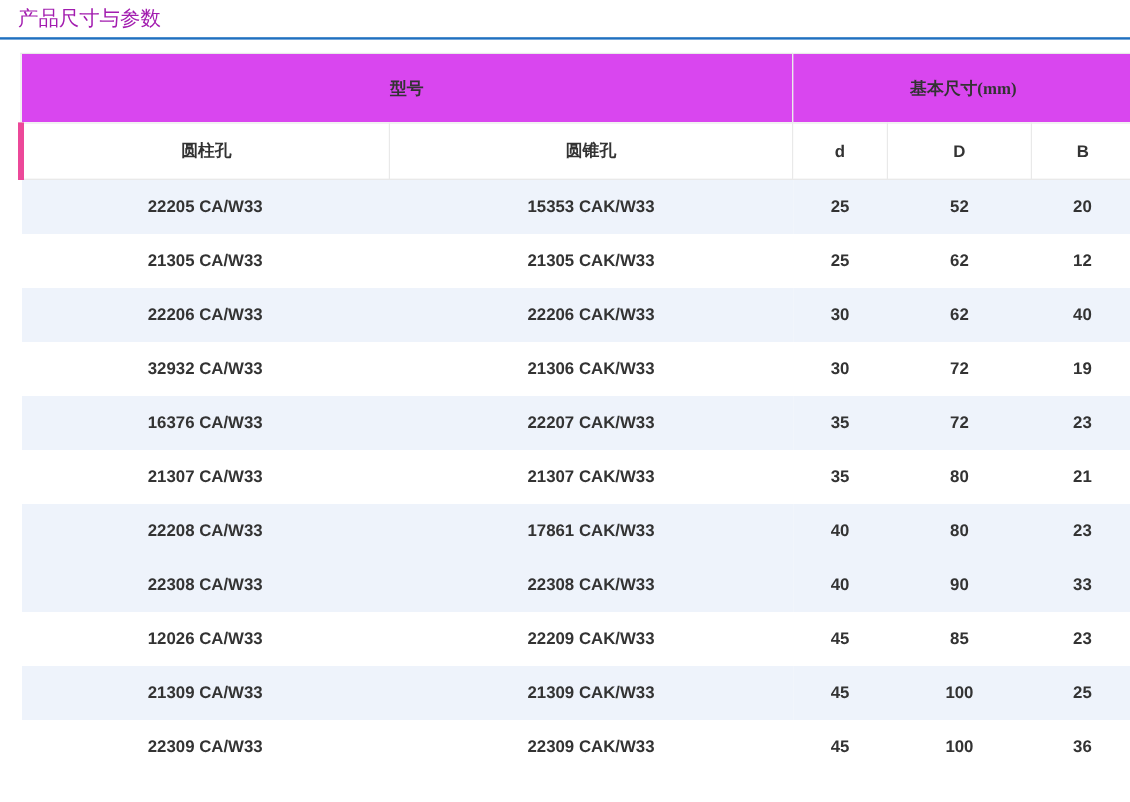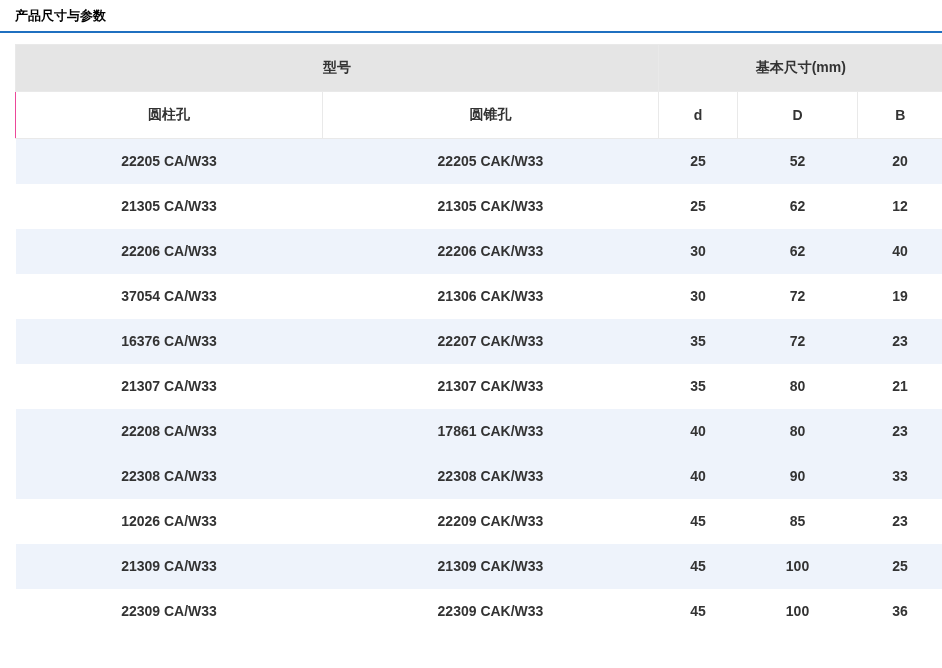--- a/index.html
+++ b/index.html
@@ -4,24 +4,24 @@
 <style>
   * { box-sizing: border-box; margin: 0; padding: 0; }
   html, body {
     width: 942px; height: 668px;
     overflow: hidden;
     background: #ffffff;
     font-family: "Liberation Sans", "DejaVu Sans", sans-serif;
   }
   .page-title {
     margin: 7px 0 0 15px;
-    font-size: 13px;
-    font-weight: bold;
+    font-size: 17px;
+    font-weight: normal;
     line-height: 18px;
-    color: #000000;
+    color: #a21caf;
   }
   .title-rule {
     margin-top: 6px;
     width: 942px;
     height: 0;
     border: none;
     border-top: 2px solid #1f70c0;
   }
   table.spec-table {
     margin: 11px 0 0 15px;
@@ -33,36 +33,37 @@
   }
   .spec-table th, .spec-table td {
     text-align: center;
     vertical-align: middle;
     font-weight: normal;
     white-space: nowrap;
     overflow: hidden;
   }
   
   .spec-table thead tr.tier1 th {
-    height: 47px;
+    height: 58px;
     font-weight: bold;
     border-top: 1px solid #e9e9e9;
     border-bottom: 1px solid #e9e9e9;
-    background: #e5e5e5;
+    background: #d946ef;
+    font-family: Liberation Serif, serif;
   }
   .spec-table thead tr.tier1 th.first { border-left: 1px solid #e9e9e9; border-right: 1px solid #e9e9e9; }
   
   .spec-table thead tr.tier2 th {
     height: 47px;
     font-weight: bold;
     border-bottom: 1px solid #e9e9e9;
     border-right: 1px solid #e9e9e9;
     background: #ffffff;
   }
-  .spec-table thead tr.tier2 th.first { border-left: 1px solid #ec4899; }
+  .spec-table thead tr.tier2 th.first { border-left: 5px solid #ec4899; }
   .spec-table thead tr.tier2 th.last { border-right: none; }
   
   .spec-table tbody td { height: 45px; background: #ffffff; font-weight: bold; }
   .spec-table tbody tr.stripe td { background: #eef3fb; }
 </style>
 </head>
 <body>
 
 <h2 class="page-title">产品尺寸与参数</h2>
 <hr class="title-rule">
@@ -84,41 +85,41 @@
       <th class="first">圆柱孔</th>
       <th>圆锥孔</th>
       <th>d</th>
       <th>D</th>
       <th class="last">B</th>
     </tr>
   </thead>
   <tbody>
       <tr class="stripe">
         <td>22205 CA/W33</td>
-        <td>22205 CAK/W33</td>
+        <td>15353 CAK/W33</td>
         <td>25</td>
         <td>52</td>
         <td>20</td>
       </tr>
       <tr>
         <td>21305 CA/W33</td>
         <td>21305 CAK/W33</td>
         <td>25</td>
         <td>62</td>
         <td>12</td>
       </tr>
       <tr class="stripe">
         <td>22206 CA/W33</td>
         <td>22206 CAK/W33</td>
         <td>30</td>
         <td>62</td>
         <td>40</td>
       </tr>
       <tr>
-        <td>37054 CA/W33</td>
+        <td>32932 CA/W33</td>
         <td>21306 CAK/W33</td>
         <td>30</td>
         <td>72</td>
         <td>19</td>
       </tr>
       <tr class="stripe">
         <td>16376 CA/W33</td>
         <td>22207 CAK/W33</td>
         <td>35</td>
         <td>72</td>

